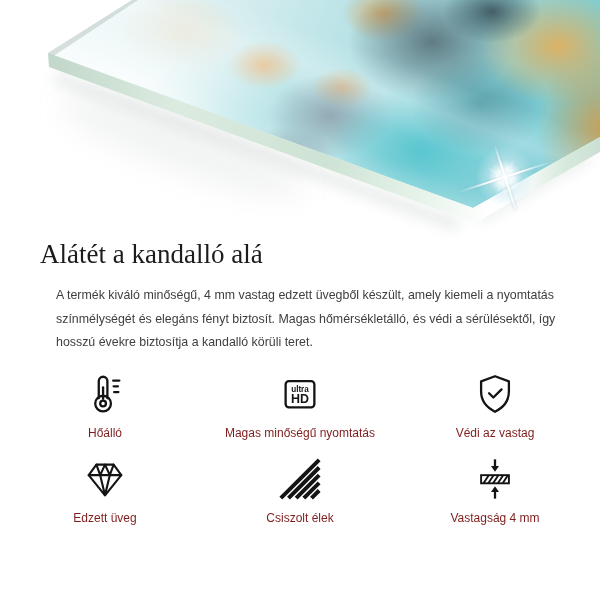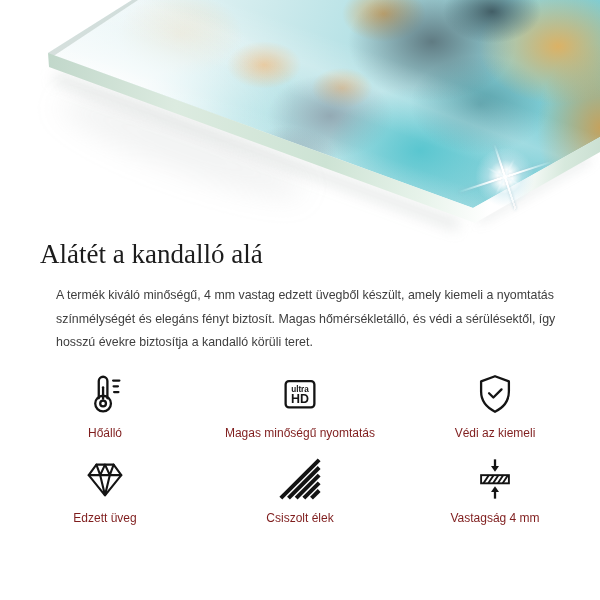--- a/index.html
+++ b/index.html
@@ -134,21 +134,21 @@
       <div class="label">Magas minőségű nyomtatás</div>
     </div>
 
     <div class="feature">
       <div class="icon">
         <svg width="46" height="46" viewBox="0 0 48 48" fill="none" stroke="#141414" stroke-width="2.4" stroke-linecap="round" stroke-linejoin="round">
           <path d="M24 5.5 L38.5 10.8 V21.5 C38.5 31.8 32.4 38.3 24 42.5 C15.6 38.3 9.5 31.8 9.5 21.5 V10.8 Z"></path>
           <path d="M17.8 23.2 L22.3 27.7 L30.8 19.2"></path>
         </svg>
       </div>
-      <div class="label">Védi az kiemeli</div>
+      <div class="label">Védi az vastag</div>
     </div>
 
     <div class="feature">
       <div class="icon">
         <svg width="46" height="46" viewBox="0 0 48 48" fill="none" stroke="#141414" stroke-width="2.2" stroke-linecap="round" stroke-linejoin="round">
           <path d="M15 9 H33 L41 20 L24 41 L7 20 Z"></path>
           <path d="M7 20 H41"></path>
           <path d="M15 9 L19 20 L24 41 M33 9 L29 20 L24 41 M19 20 L24 9 L29 20"></path>
         </svg>
       </div>

